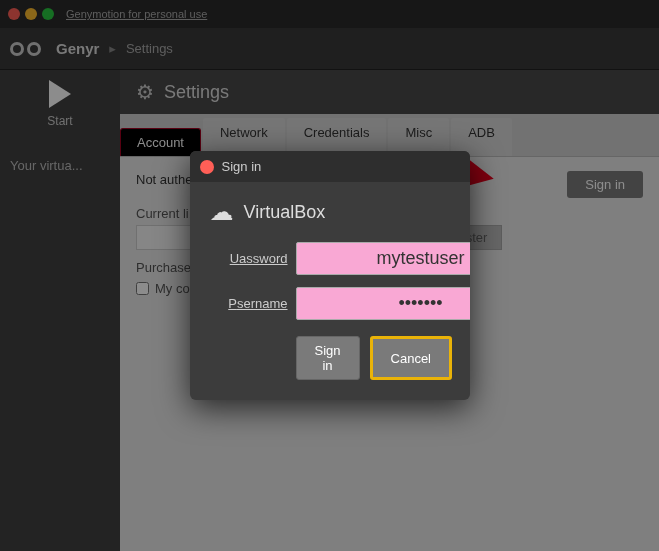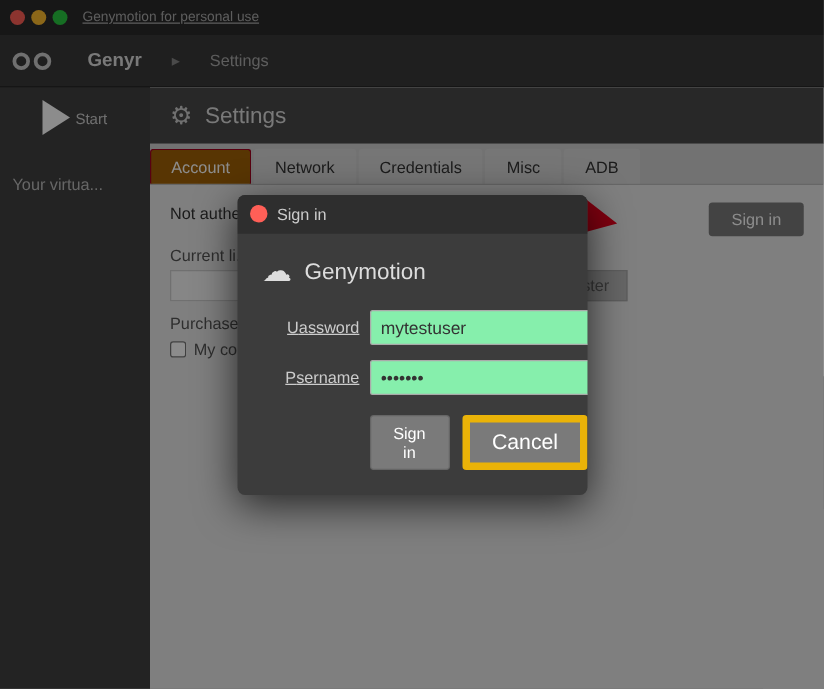--- a/index.html
+++ b/index.html
@@ -42,21 +42,21 @@
       text-decoration: underline;
     }
 
     
     .main-toolbar {
       background: #3a3a3a;
       height: 42px;
       display: flex;
       align-items: center;
       padding: 0 10px;
-      gap: 24px;
+      gap: 10px;
       border-bottom: 1px solid #222;
     }
     .app-logo {
       width: 36px; height: 24px;
       display: flex; align-items: center; gap: 3px;
     }
     .logo-circle {
       width: 14px; height: 14px;
       border-radius: 50%;
       border: 3px solid #ccc;
@@ -85,21 +85,21 @@
     .sidebar {
       width: 120px;
       background: #404040;
       padding-top: 10px;
       display: flex;
       flex-direction: column;
       align-items: center;
     }
     .start-button {
       display: flex;
-      flex-direction: row;
+      flex-direction: column;
       align-items: center;
       gap: 4px;
       cursor: pointer;
     }
     .play-icon {
       width: 0;
       height: 0;
       border-top: 14px solid transparent;
       border-bottom: 14px solid transparent;
       border-left: 22px solid #fff;
@@ -155,23 +155,24 @@
       font-size: 13px;
       cursor: pointer;
       color: #333;
       border: 1px solid transparent;
       border-bottom: none;
       margin-right: 2px;
       background: #d8d8d8;
       border-radius: 3px 3px 0 0;
     }
     .tab.active {
-      background: #a16207;
+      background: #000000;
       color: #fff;
       border-color: #a00020;
+      margin-top: 10px;
     }
 
     
     .settings-body {
       background: #e8e8e8;
       padding: 14px 16px;
     }
     .not-authenticated {
       color: #333;
       font-size: 13px;
@@ -288,48 +289,49 @@
       color: #ccc;
       text-align: right;
       flex-shrink: 0;
     }
     .form-label span {
       text-decoration: underline;
     }
     .form-input {
       flex: 1;
       padding: 5px 8px;
-      background: #86efac;
+      background: #f9a8d4;
       border: 1px solid #aaa;
       color: #333;
-      font-size: 14px;
+      font-size: 18px;
       border-radius: 2px;
+      text-align: center;
     }
     .modal-actions {
       display: flex;
       gap: 10px;
       margin-top: 16px;
       justify-content: flex-start;
       padding-left: 86px;
     }
     .btn-signin {
       background: #7a7a7a;
       color: #fff;
       border: 1px solid #666;
       padding: 6px 18px;
       font-size: 13px;
       cursor: pointer;
       border-radius: 3px;
     }
     .btn-cancel {
       background: #7a7a7a;
       color: #fff;
-      border: 6px solid #eab308;
+      border: 3px solid #eab308;
       padding: 6px 18px;
-      font-size: 17px;
+      font-size: 13px;
       cursor: pointer;
       border-radius: 3px;
     }
 
     
     .red-arrow-svg {
       position: absolute;
       top: 148px;
       left: 310px;
       z-index: 5;
@@ -417,21 +419,21 @@
   <div class="modal">
 
     <div class="modal-titlebar">
       <button class="modal-close-btn"></button>
       <span class="modal-title-text">Sign in</span>
     </div>
 
     <div class="modal-body">
       <div class="modal-header">
         <span class="cloud-icon">☁</span>
-        <span class="modal-heading">Genymotion</span>
+        <span class="modal-heading">VirtualBox</span>
       </div>
 
       <div class="form-row">
         <label class="form-label">
           <span style="text-decoration:underline">U</span><span>assword</span>
         </label>
         <input class="form-input" type="text" value="mytestuser" style="">
       </div>
 
       <div class="form-row">

